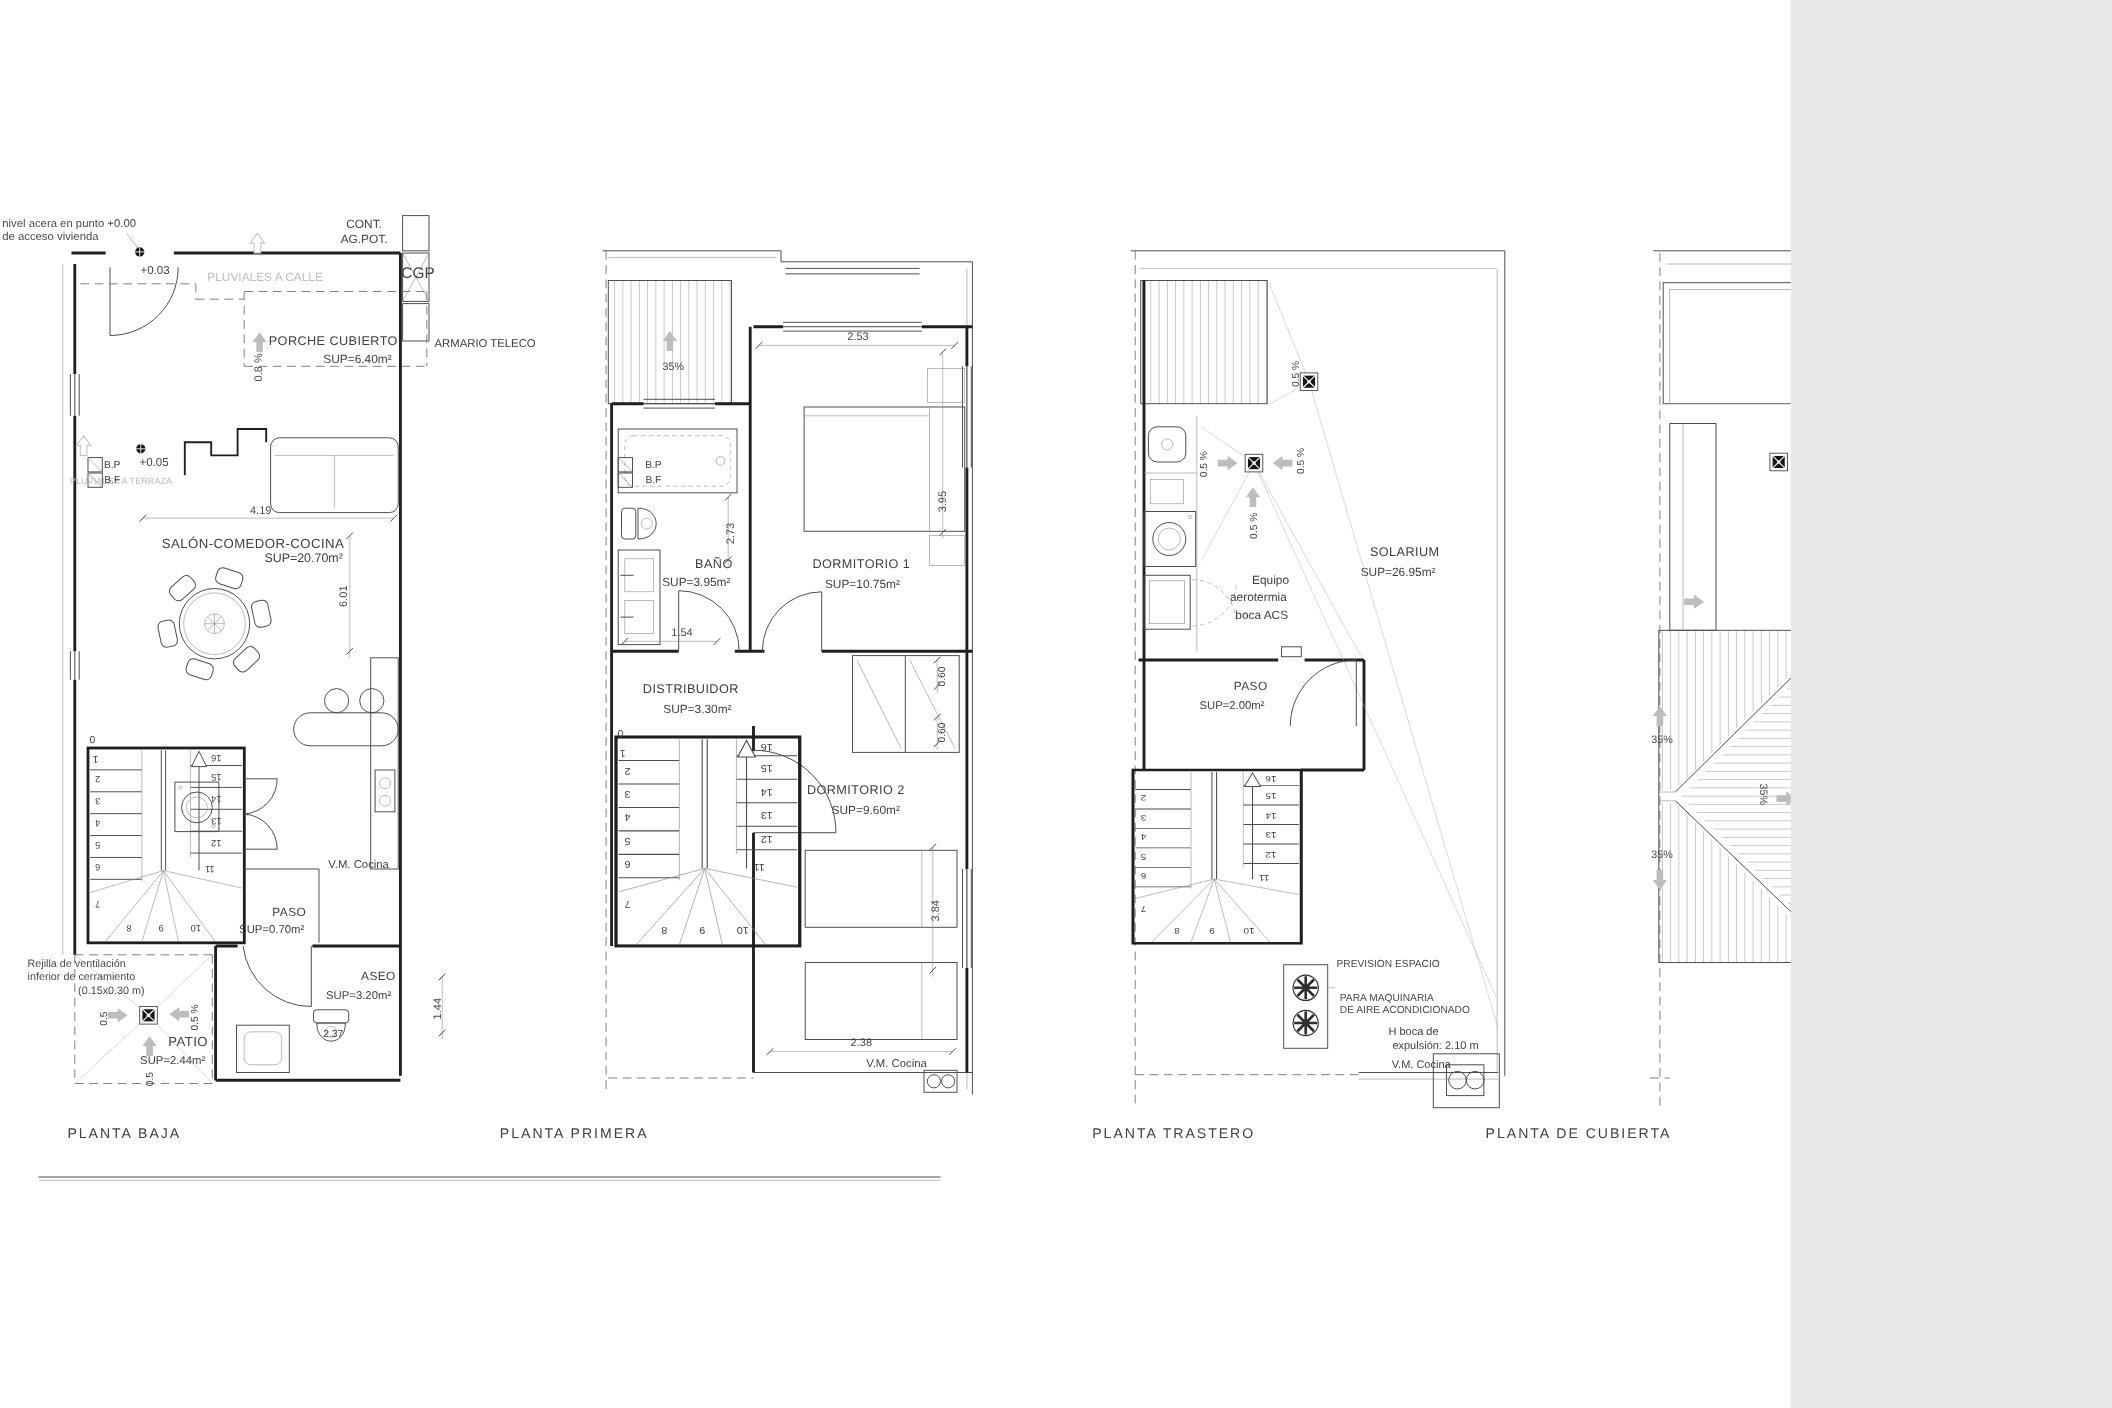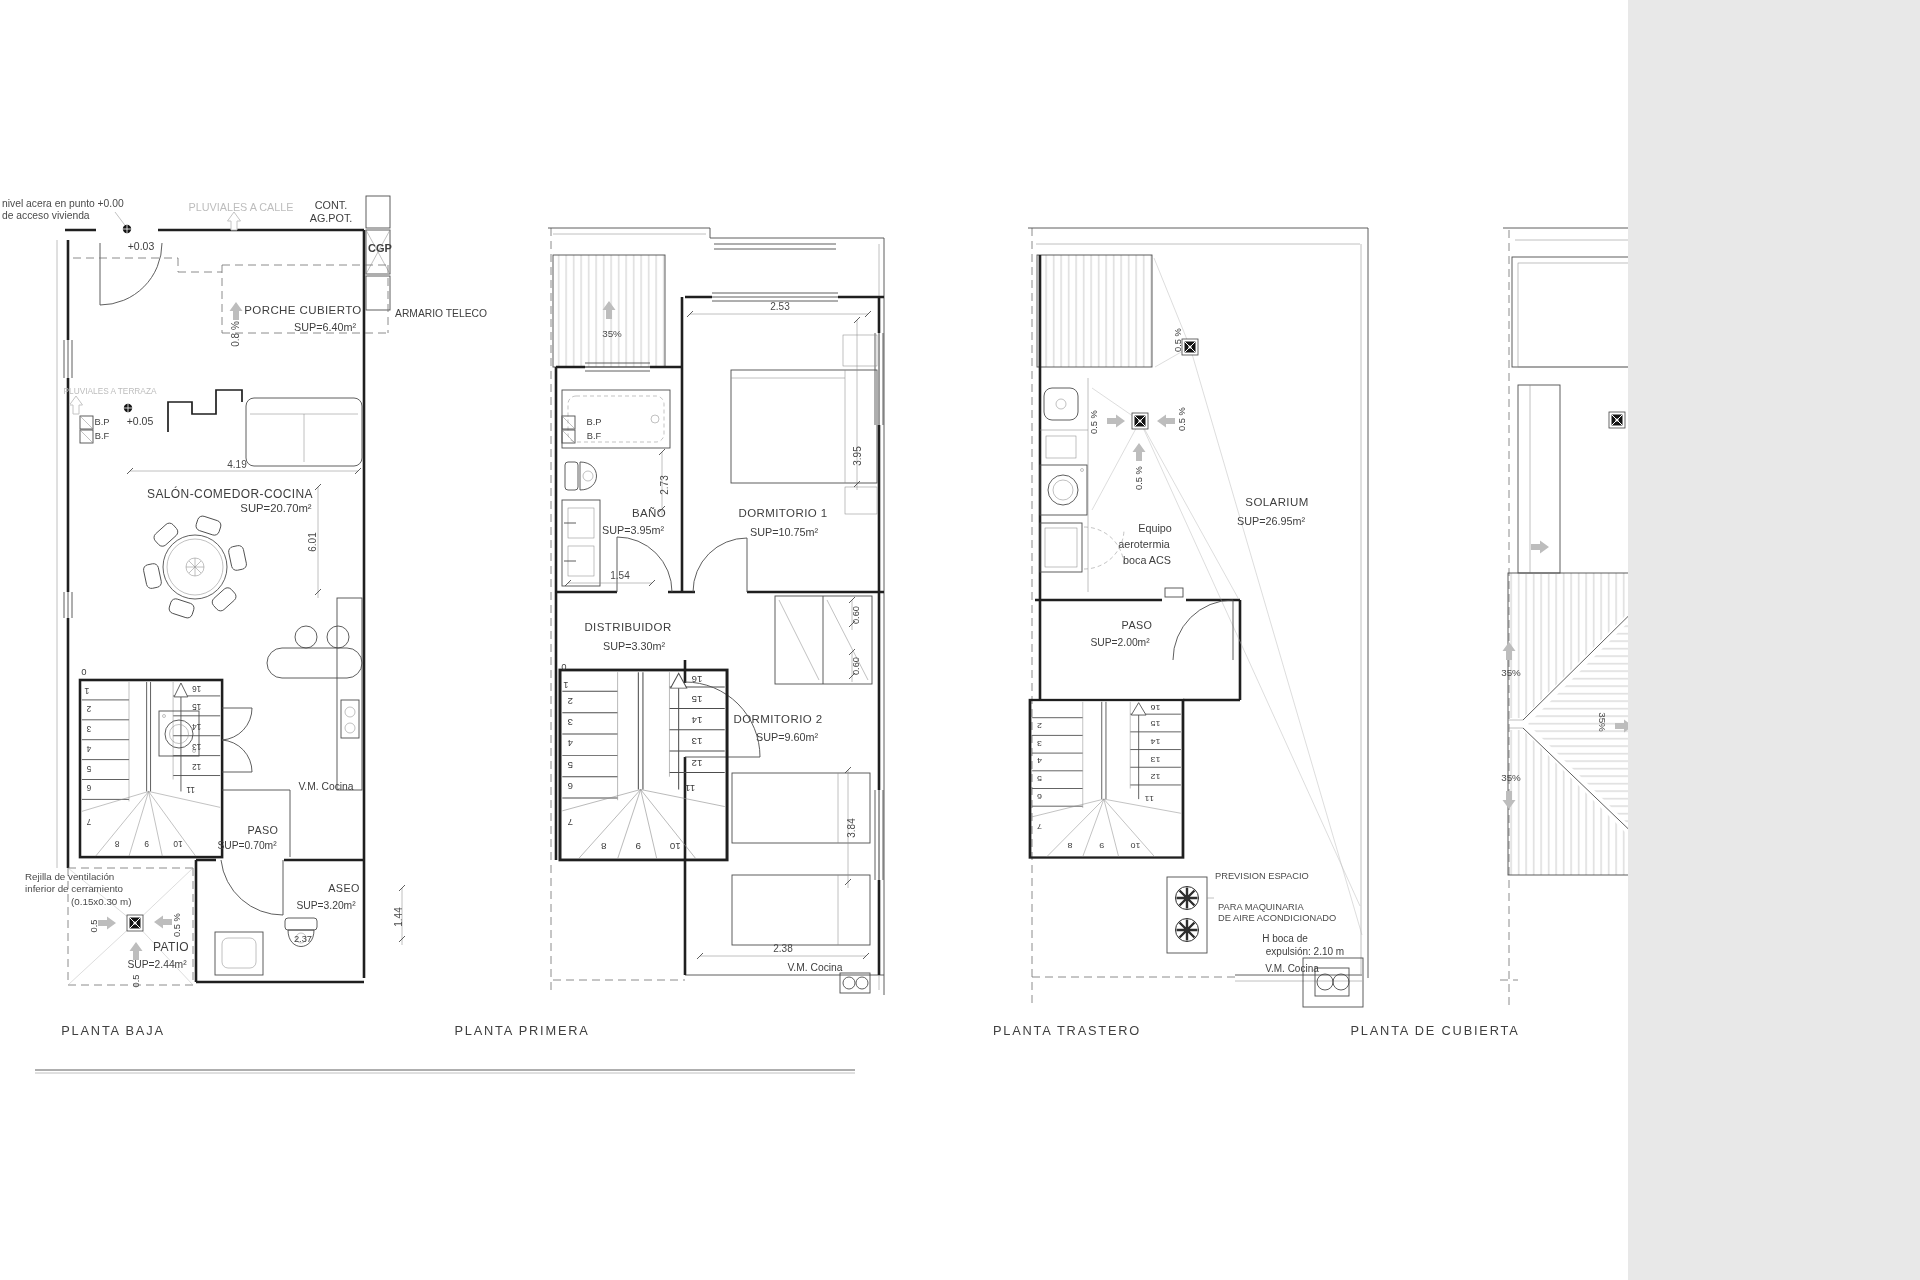--- a/index.html
+++ b/index.html
@@ -14,26 +14,26 @@
   .t3{stroke:#b3b3b3;stroke-width:0.45;fill:none}
   .dsh{stroke:#6f6f6f;stroke-width:0.8;fill:none;stroke-dasharray:8 5}
   .dsh2{stroke:#9a9a9a;stroke-width:0.6;fill:none;stroke-dasharray:4 3}
   .sn{font:8.5px "Liberation Sans",sans-serif;fill:#3c3c3c;text-anchor:middle}
   
   .lb{position:absolute;white-space:nowrap;color:#3e3e3e;transform:translate(-50%,-50%);line-height:1;}
   .la{position:absolute;white-space:nowrap;color:#4a4a4a;line-height:1;}
   .rotl{transform:translate(-50%,-50%) rotate(-90deg);}
   .rotr{transform:translate(-50%,-50%) rotate(90deg);}
   .flip{transform:translate(-50%,-50%) rotate(180deg);}
-  .gray{color:#bdbdbd;}
+  .gray{color:#bdbdbd;margin-top:46px;}
   .rm{font-size:11.5px;letter-spacing:.4px;text-align:center;}
   .sup{font-size:10.8px;}
   .dim{font-size:10px;color:#4a4a4a;}
   .sm{font-size:9.3px;}
-  .xs{font-size:11px;font-weight:bold;}
+  .xs{font-size:14px;}
   .cap{font-size:12.8px;letter-spacing:1.8px;color:#3f3f3f;}
 </style>
 </head>
 <body>
 
 <div id="sheet">
 
 <svg width="1920" height="1280" viewBox="0 0 1920 1280">
   <defs>
     <pattern id="vh" patternUnits="userSpaceOnUse" width="7.5" height="7.5">

